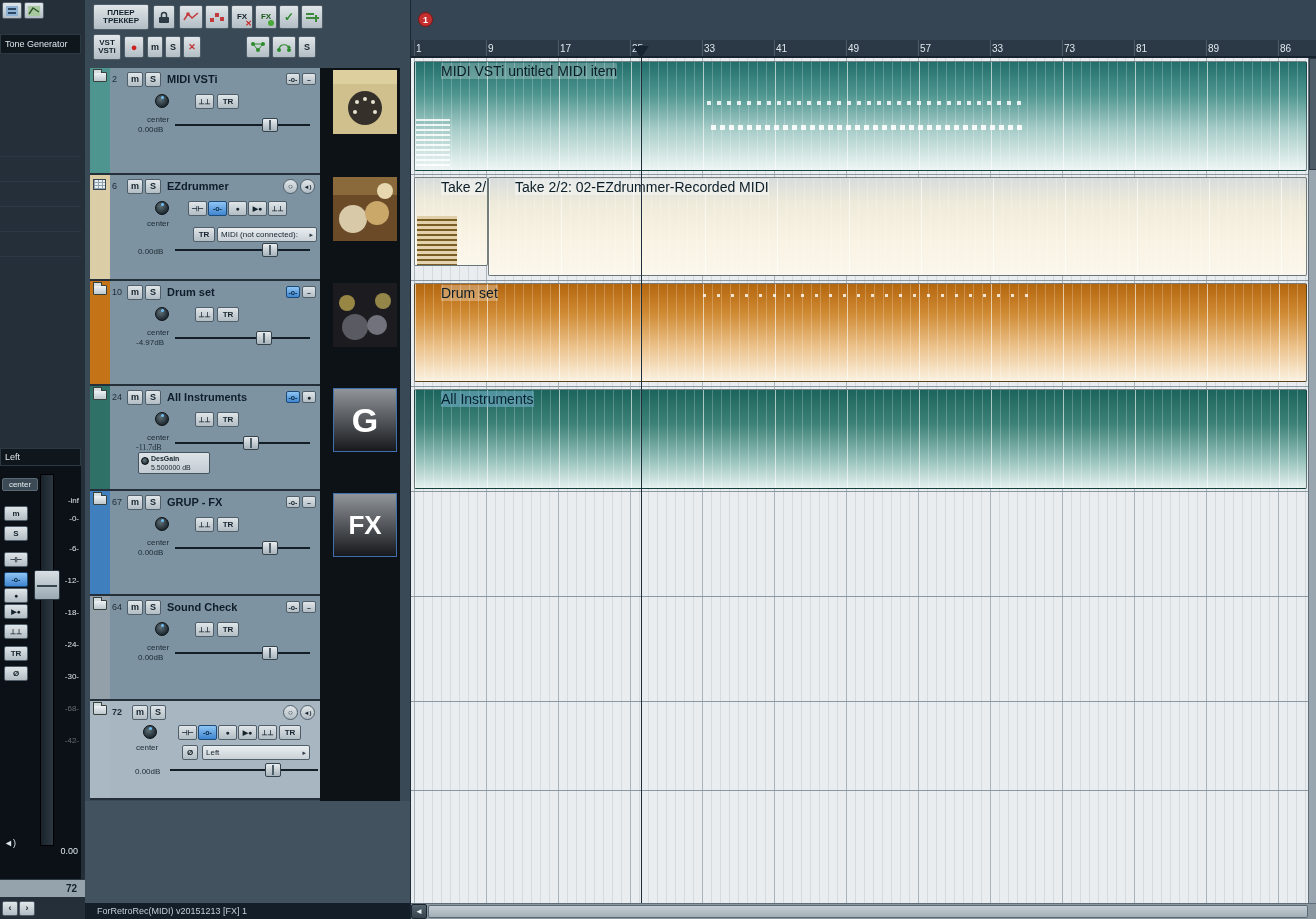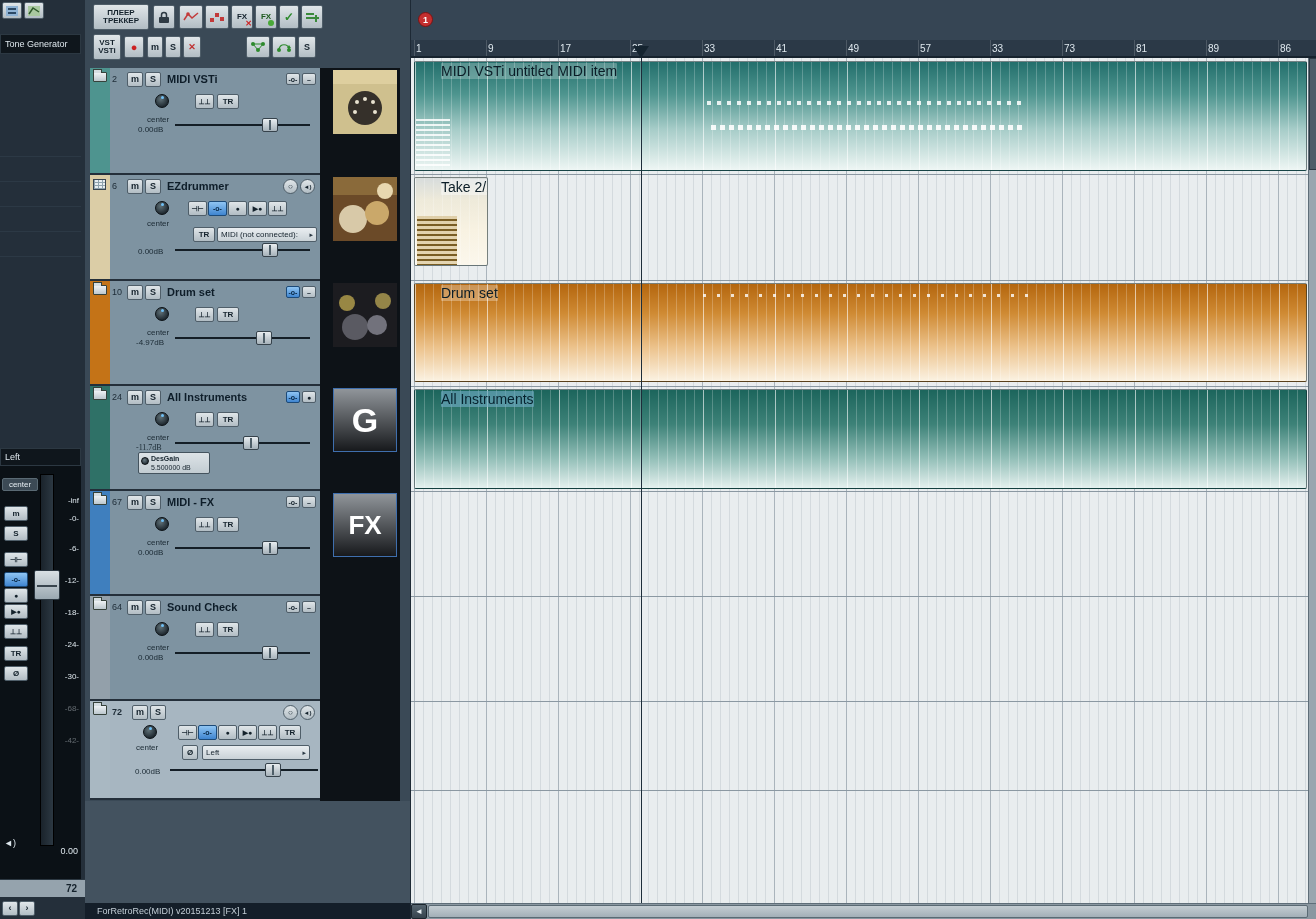--- a/index.html
+++ b/index.html
@@ -315,21 +315,21 @@
   </div>
 
   <div class="trk" style="top:491px;height:105px;">
     <div class="strip" style="background:#3f7fbe;">
         <span class="folder" style="left:3px;top:4px;"></span>
       </div>
     <div class="tbody">
       <span class="tnum" style="left:2px;top:6px;">67</span>
       <span class="btn" style="left:17px;top:4px;width:16px;height:15px;">m</span>
       <span class="btn" style="left:35px;top:4px;width:16px;height:15px;">S</span>
-      <span class="tname" style="left:57px;top:5px;">MIDI - FX</span>
+      <span class="tname" style="left:57px;top:5px;">GRUP - FX</span>
       <span class="btn f7" style="left:176px;top:5px;width:14px;height:12px;">-o-</span>
       <span class="btn f7" style="left:192px;top:5px;width:14px;height:12px;">–</span>
       <span class="knob" style="left:45px;top:26px;">
           <i></i>
         </span>
       <span class="btn f7" style="left:85px;top:26px;width:19px;height:15px;">⊥⊥</span>
       <span class="btn f8" style="left:107px;top:26px;width:22px;height:15px;">TR</span>
       <span class="lbl" style="left:37px;top:47px;">center</span>
       <span class="lbl" style="left:28px;top:57px;">0.00dB</span>
       <div class="fader" style="left:65px;top:50px;width:135px;">
@@ -474,20 +474,24 @@
       <div class="notes" style="left:292px;top:39px;width:320px;height:4px;background:repeating-linear-gradient(90deg,#fff 0 4px,transparent 4px 10px);opacity:.85;"></div>
       <div class="notes" style="left:296px;top:63px;width:315px;height:5px;background:repeating-linear-gradient(90deg,#fff 0 5px,transparent 5px 9px);opacity:.9;"></div>
       <div class="notes" style="left:1px;top:56px;width:34px;height:48px;background:repeating-linear-gradient(0deg,rgba(255,255,255,.85) 0 2px,transparent 2px 5px);"></div>
     </div>
 
     <div class="item it-cream" style="left:3px;top:119px;width:74px;height:89px;">
       <div class="istripes"></div>
       <span class="ilabel" style="background:rgba(255,255,255,.4);">Take 2/2: 02…</span>
       <div class="notes" style="left:2px;top:38px;width:40px;height:50px;background-color:rgba(185,150,70,.35);background-image:repeating-linear-gradient(0deg,rgba(110,80,20,.9) 0 2px,transparent 2px 5px);"></div>
     </div>
+    <div class="item it-cream" style="left:77px;top:119px;width:819px;height:99px;">
+      <div class="istripes"></div>
+      <span class="ilabel" style="background:rgba(255,255,255,.4);">Take 2/2: 02-EZdrummer-Recorded MIDI</span>
+    </div>
 
     <div class="item it-orange" style="left:3px;top:225px;width:893px;height:99px;">
       <div class="istripes"></div>
       <span class="ilabel" style="background:rgba(255,255,255,.3);">Drum set</span>
       <div class="notes" style="left:288px;top:10px;width:330px;height:3px;background:repeating-linear-gradient(90deg,rgba(255,255,255,.8) 0 3px,transparent 3px 14px);"></div>
     </div>
 
     <div class="item it-green" style="left:3px;top:331px;width:893px;height:100px;">
       <div class="istripes"></div>
       <span class="ilabel" style="background:rgba(110,170,195,.65);color:#06222e;">All Instruments</span>

